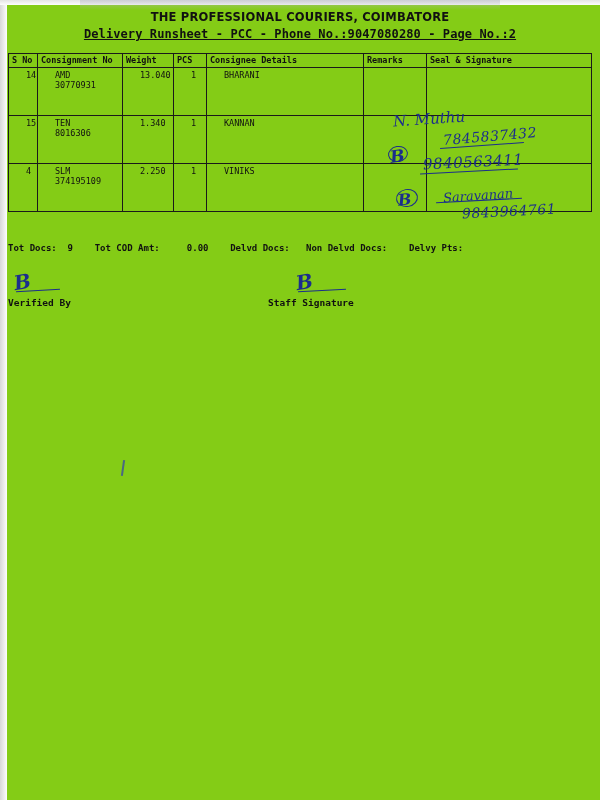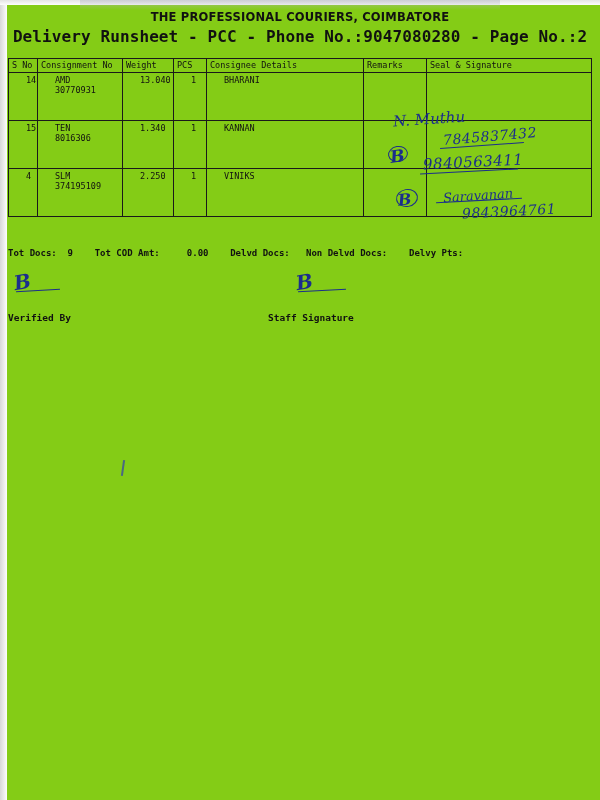--- a/index.html
+++ b/index.html
@@ -53,23 +53,24 @@
     font-family: "DejaVu Sans", sans-serif;
     font-weight: bold;
     font-size: 11.5px;
     letter-spacing: .2px;
     margin-bottom: 3px;
   }
   .subtitle {
     text-align: center;
     font-family: "DejaVu Sans Mono", monospace;
     font-weight: bold;
-    font-size: 16px;
+    font-size: 12px;
     letter-spacing: .1px;
     margin-bottom: 12px;
+    text-decoration: underline;
   }
   .meta {
     position: relative;
     font-size: 9.5px;
     line-height: 12.5px;
     font-weight: bold;
   }
   .meta .row { white-space: pre; }
   .meta-right {
     position: absolute;
@@ -103,41 +104,41 @@
   table.runsheet th, table.runsheet td {
     border: 1px solid #1a1a1a;
     font-size: 8.5px;
     font-family: "DejaVu Sans Mono", monospace;
     padding: 2px 17px;
     vertical-align: top;
     text-align: left;
     font-weight: normal;
   }
   table.runsheet th {
-    font-weight: normal;
+    font-weight: bold;
     height: 11px;
     padding: 1px 3px;
   }
   td.row-cell { height: 43px; }
   .c-sno { width: 22px; }
   .c-cons { width: 78px; }
   .c-wt { width: 44px; text-align: left; margin-left: 8px; }
   .c-pcs { width: 26px; }
   .c-det { width: 150px; }
   .c-rem { width: 56px; }
   .c-seal { width: auto; }
   .totals {
     margin-top: 4px;
     font-size: 9px;
     line-height: 13px;
     white-space: pre;
     font-weight: bold;
   }
   .sigrow {
-    margin-top: 26px;
+    margin-top: 16px;
     font-size: 9.5px;
     font-weight: bold;
     position: relative;
     height: 14px;
   }
   .sig-verified { position: absolute; left: 0; top: 0; }
   .sig-staff { position: absolute; left: 260px; top: 0; }
 
   
   .ink {

